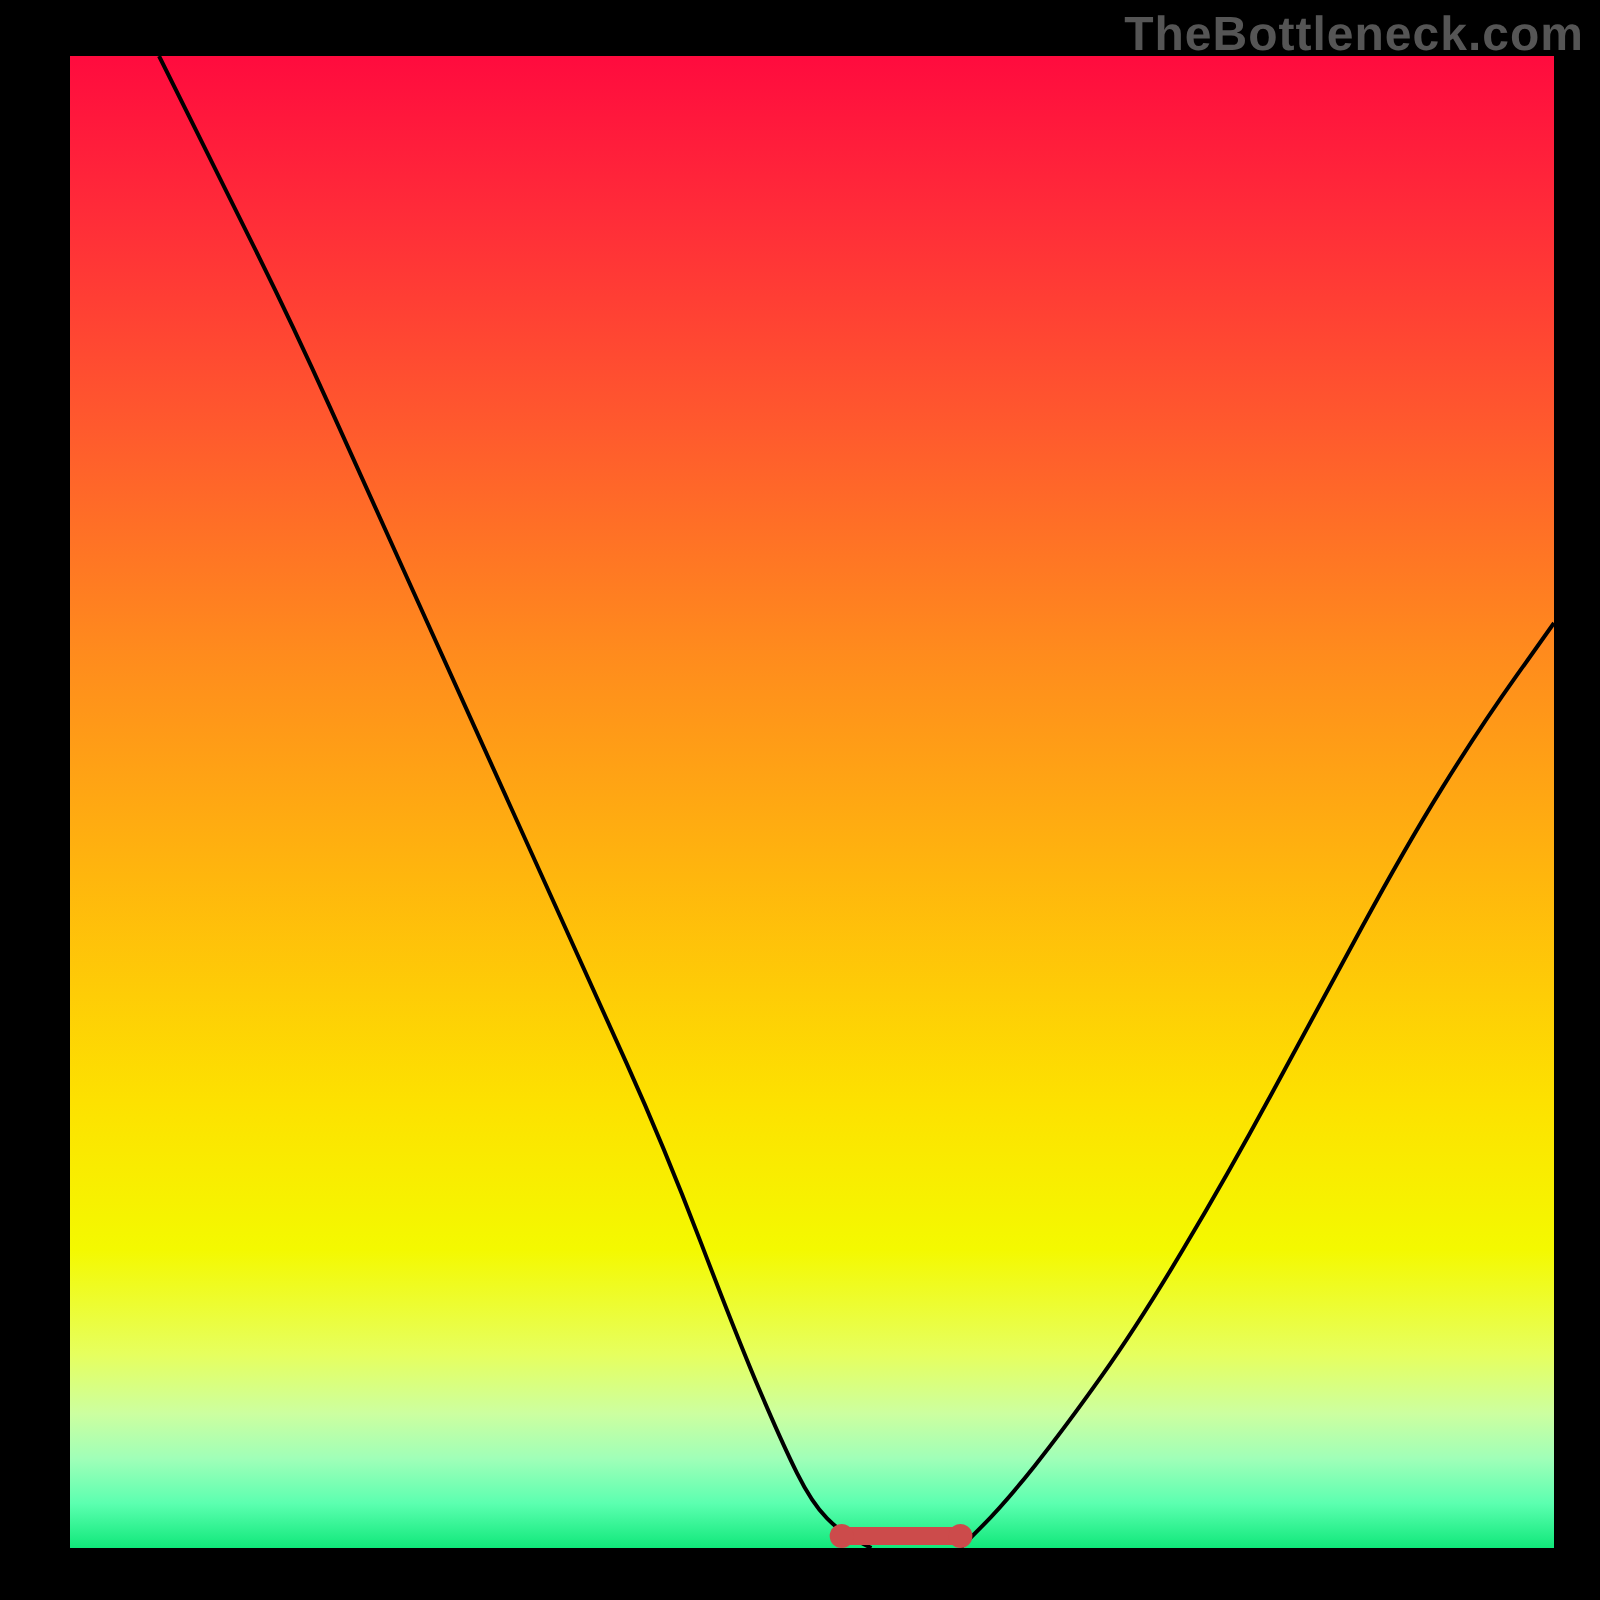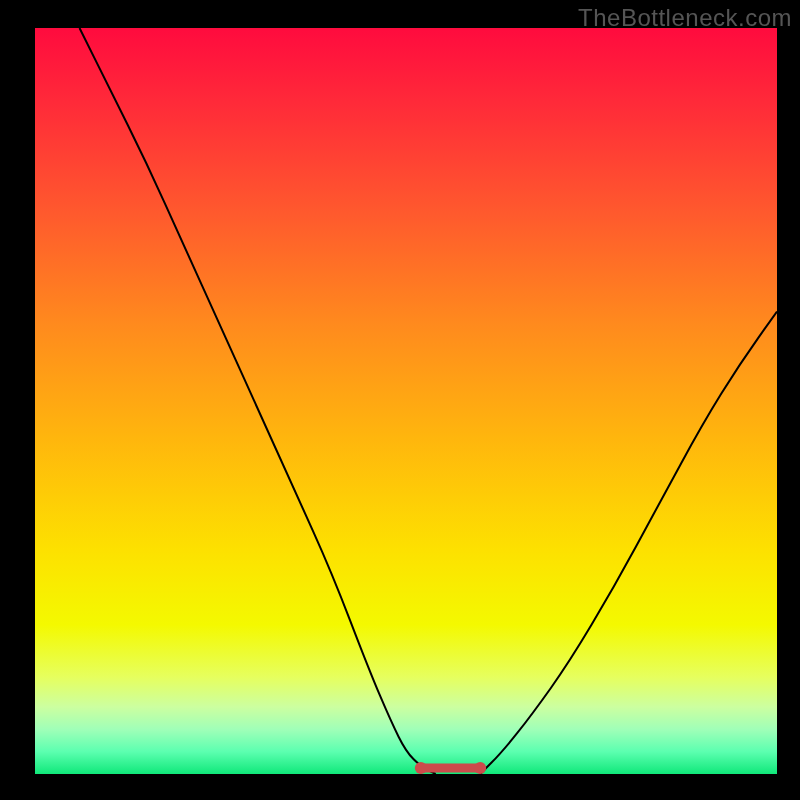--- a/index.html
+++ b/index.html
@@ -15,21 +15,21 @@
     position: relative;
     width: 800px;
     height: 800px;
   }
   .watermark {
     position: absolute;
     top: 4px;
     right: 8px;
     color: #555;
     font-size: 24px;
-    font-weight: 400;
+    font-weight: 700;
     letter-spacing: 0.5px;
     z-index: 5;
   }
   .plot-frame {
     position: absolute;
     left: 35px;
     top: 28px;
     width: 742px;
     height: 746px;
     background: #000;

